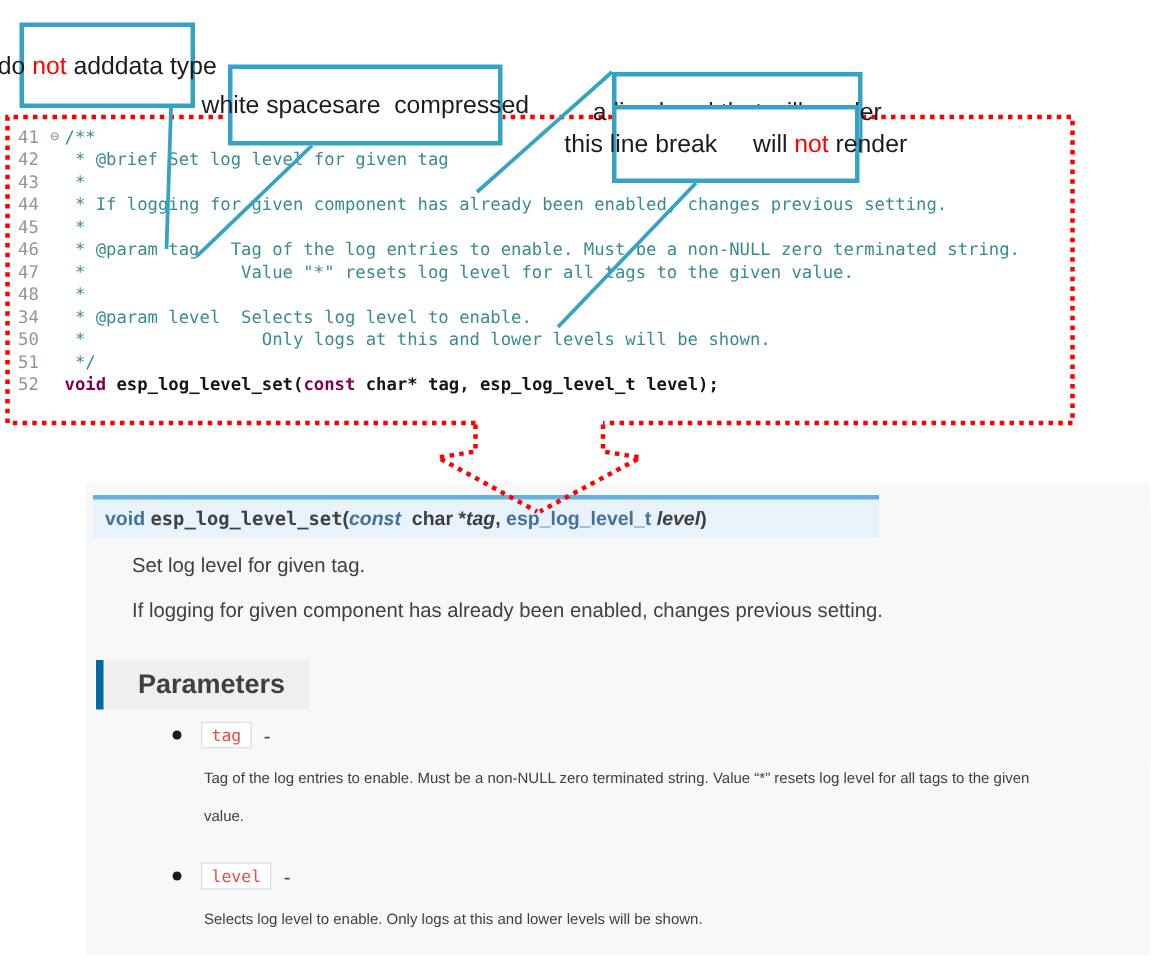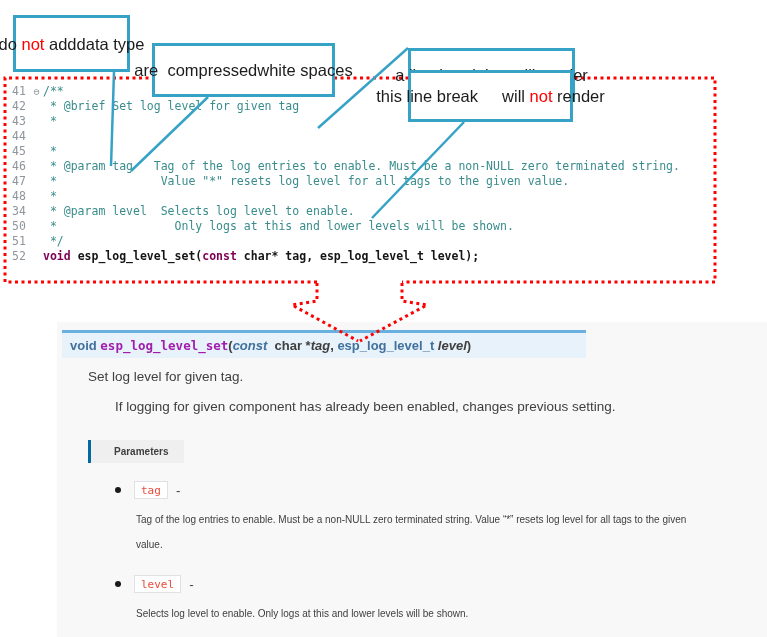--- a/index.html
+++ b/index.html
@@ -29,47 +29,47 @@
   
   .overlay{position:absolute;left:0;top:0;width:767px;height:637px;z-index:5;pointer-events:none;}
 
   
   .docpanel{position:absolute;left:57px;top:322px;width:710px;height:315px;background:#f8f8f8;z-index:1;}
   .sigbar{position:absolute;left:5px;top:8px;width:516px;height:25px;background:#e7f2fa;
           border-top:3px solid #6ab0de;line-height:25px;padding-left:8px;white-space:pre;
           font-size:13px;font-weight:bold;color:#3f3f3f;}
   .sig-kw{color:#41719c;}
   .sig-kw-i{color:#41719c;font-style:italic;}
-  .sig-name{font-family:"DejaVu Sans Mono",monospace;font-size:12.5px;color:#a21caf;}
+  .sig-name{font-family:"DejaVu Sans Mono",monospace;font-size:12.5px;color:#404040;}
   .sig-param{font-style:italic;color:#3f3f3f;}
   .docp{position:absolute;left:31px;font-size:13.5px;color:#404040;line-height:20px;white-space:nowrap;}
   .docp1{top:45px;}
-  .docp2{top:75px;margin-left:27px;}
-  .plabel{position:absolute;left:7px;top:118px;background:#efefef;border-left:3px solid #0369a1;
-          color:#3f3f3f;font-weight:bold;font-size:10px;padding:6px 16px 6px 23px;margin-left:24px;}
+  .docp2{top:75px;}
+  .plabel{position:absolute;left:7px;top:118px;background:#efefef;border-left:5px solid #0369a1;
+          color:#3f3f3f;font-weight:bold;font-size:18px;padding:6px 16px 6px 23px;}
   .plist{position:absolute;left:58px;top:158px;width:645px;}
   .pitem{margin-bottom:17px;}
   .pitem-head{display:flex;align-items:center;height:20px;}
   .bullet{flex:none;width:6px;height:6px;border-radius:50%;background:#1a1a1a;margin-right:13px;}
   .pbadge{font-family:"DejaVu Sans Mono",monospace;font-size:11px;color:#e74c3c;background:#ffffff;
           border:1px solid #dfe2e5;padding:2px 6px 1px 6px;margin-right:8px;}
   .pdash{font-size:13.5px;color:#404040;}
   .pdesc{margin:7px 0 0 21px;width:568px;font-size:10px;color:#404040;line-height:25px;}
 </style>
 </head>
 <body>
 
 <div class="stage">
 
   <div class="code">
     <div>
         <div class="code-line"><span class="gutter">41</span><span class="fold">⊖</span><span class="code-cmt">/**</span></div>
         <div class="code-line"><span class="gutter">42</span><span class="fold"></span><span class="code-cmt"> * @brief Set log level for given tag</span></div>
         <div class="code-line"><span class="gutter">43</span><span class="fold"></span><span class="code-cmt"> *</span></div>
-        <div class="code-line"><span class="gutter">44</span><span class="fold"></span></div>
+        <div class="code-line"><span class="gutter">44</span><span class="fold"></span><span class="code-cmt"> * If logging for given component has already been enabled, changes previous setting.</span></div>
         <div class="code-line"><span class="gutter">45</span><span class="fold"></span><span class="code-cmt"> *</span></div>
         <div class="code-line"><span class="gutter">46</span><span class="fold"></span><span class="code-cmt"> * @param tag   Tag of the log entries to enable. Must be a non-NULL zero terminated string.</span></div>
         <div class="code-line"><span class="gutter">47</span><span class="fold"></span><span class="code-cmt"> *               Value "*" resets log level for all tags to the given value.</span></div>
         <div class="code-line"><span class="gutter">48</span><span class="fold"></span><span class="code-cmt"> *</span></div>
         <div class="code-line"><span class="gutter">34</span><span class="fold"></span><span class="code-cmt"> * @param level  Selects log level to enable.</span></div>
         <div class="code-line"><span class="gutter">50</span><span class="fold"></span><span class="code-cmt"> *                 Only logs at this and lower levels will be shown.</span></div>
         <div class="code-line"><span class="gutter">51</span><span class="fold"></span><span class="code-cmt"> */</span></div>
         <div class="code-line"><span class="gutter">52</span><span class="fold"></span><span class="code-kw">void</span><span class="code-pl"> esp_log_level_set(</span><span class="code-kw">const</span><span class="code-pl"> char* tag, esp_log_level_t level);</span></div>
       </div>
   </div>
@@ -82,22 +82,22 @@
     <line x1="208" y1="97" x2="131" y2="171" stroke="#35a2c6" stroke-width="2.5"></line>
     <line x1="408" y1="48" x2="318" y2="128" stroke="#35a2c6" stroke-width="2.5"></line>
     <line x1="464" y1="122" x2="372" y2="218" stroke="#35a2c6" stroke-width="2.5"></line>
   </svg>
 
   <div class="cbox cbox1">
     <div><span>do </span><span class="red">not</span><span> add</span></div>
     <div>data type</div>
   </div>
   <div class="cbox cbox2">
+    <div>white spaces</div>
     <div>are  compressed</div>
-    <div>white spaces</div>
   </div>
   <div class="cbox cbox3">
     <div>a line break</div>
     <div>that will render</div>
   </div>
   <div class="cbox cbox4">
     <div>this line break</div>
     <div><span>will </span><span class="red">not</span><span> render</span></div>
   </div>
 

